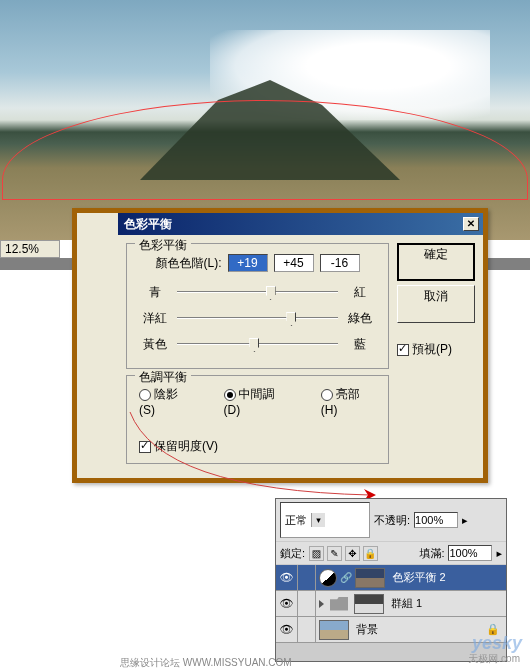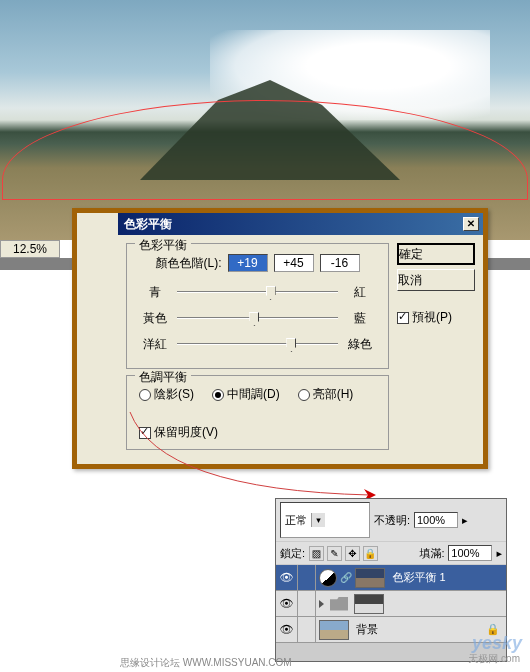--- a/index.html
+++ b/index.html
@@ -1,55 +1,55 @@
 <!DOCTYPE html>
 <html><head>
 <meta charset="utf-8">
 <style>
 * { box-sizing: border-box; margin: 0; padding: 0; }
 body { font-family: "Microsoft YaHei", SimSun, sans-serif; font-size: 12px; background: #fff; width: 530px; height: 672px; position: relative; }
 .photo-area { width: 530px; height: 240px; background: linear-gradient(to bottom, #7ea8c0 0%, #a8c8d8 30%, #e0e8e8 45%, #d8e0d8 50%, #3a5040 55%, #4a6050 60%, #8a8058 70%, #a89870 100%); position: relative; overflow: hidden; }
 .clouds { position: absolute; top: 30px; right: 40px; width: 280px; height: 90px; background: radial-gradient(ellipse at 60% 40%, #fff 30%, rgba(255,255,255,0.7) 60%, transparent 80%); }
 .mountain { position: absolute; top: 80px; left: 140px; width: 260px; height: 100px; background: #2a3828; clip-path: polygon(0 100%, 30% 20%, 50% 0%, 70% 25%, 100% 100%); opacity: 0.85; }
 .selection-line { position: absolute; top: 100px; left: 2px; right: 2px; height: 100px; border: 1px solid #f04040; border-radius: 50% 50% 0 0 / 80% 80% 0 0; pointer-events: none; }
-.zoom-bar { position: absolute; top: 240px; left: 0; width: 60px; height: 18px; background: #ece9d8; border: 1px solid #999; line-height: 16px; padding-left: 12px; }
+.zoom-bar { position: absolute; top: 240px; left: 0; width: 60px; height: 18px; background: #ece9d8; border: 1px solid #999; line-height: 16px; padding-left: 4px; }
 .gray-strip { position: absolute; top: 258px; left: 0; right: 0; height: 12px; background: #808080; }
 .dialog { position: absolute; top: 208px; left: 72px; width: 416px; background: #ece9d8; border: 5px solid #a16207; box-shadow: 2px 2px 4px rgba(0,0,0,0.3); padding-left: 41px; }
 .titlebar { background: linear-gradient(to right, #0a246a, #3a6ea5); color: #fff; height: 22px; display: flex; align-items: center; padding: 0 4px; }
 .titlebar-text { flex: 1; font-weight: bold; padding-left: 2px; }
 .close-x { width: 16px; height: 14px; background: #ece9d8; border: 1px solid #fff; border-right-color: #404040; border-bottom-color: #404040; text-align: center; font-size: 10px; font-family: Arial; line-height: 12px; font-weight: bold; color: #000; }
 .dialog-body { display: flex; padding: 8px; gap: 8px; }
 .left-col { flex: 1; }
 .right-col { width: 78px; display: flex; flex-direction: column; gap: 4px; }
 .groupbox { border: 1px solid #999; margin-bottom: 6px; padding: 10px 12px 8px; position: relative; }
 .groupbox-title { position: absolute; top: -7px; left: 8px; background: #ece9d8; padding: 0 4px; }
 .level-row { display: flex; align-items: center; gap: 6px; margin-bottom: 10px; justify-content: center; }
 .num-input { width: 40px; height: 18px; border: 1px inset #999; text-align: center; background: #fff; font-size: 12px; line-height: 16px; }
 .num-input.sel { background: #316ac5; color: #ffffff; }
 .slider-row { display: flex; align-items: center; gap: 6px; margin: 6px 0; }
 .slider-label { width: 32px; text-align: center; }
 .slider-track { flex: 1; height: 20px; position: relative; display: flex; align-items: center; }
 .slider-line { width: 100%; height: 2px; background: #808080; border-bottom: 1px solid #fff; position: relative; }
 .slider-thumb { position: absolute; top: -5px; width: 10px; height: 14px; background: #ece9d8; border: 1px solid #404040; border-top-color: #fff; border-left-color: #fff; clip-path: polygon(0 0, 100% 0, 100% 60%, 50% 100%, 0 60%); }
-.tone-row { display: flex; gap: 18px; align-items: flex-end; }
+.tone-row { display: flex; gap: 30px; align-items: flex-end; }
 .radio { width: 12px; height: 12px; border-radius: 50%; border: 1px solid #404040; background: #fff; display: inline-block; vertical-align: middle; margin-right: 3px; position: relative; }
 .radio.on::after { content: ""; position: absolute; top: 2px; left: 2px; width: 6px; height: 6px; border-radius: 50%; background: #000; }
 .checkbox { width: 12px; height: 12px; border: 1px solid #404040; background: #fff; display: inline-block; vertical-align: middle; margin-right: 3px; position: relative; }
 .checkbox.on::after { content: "✓"; position: absolute; top: -3px; left: 0; font-size: 11px; }
-.btn { height: 22px; border: 1px solid #404040; border-top-color: #fff; border-left-color: #fff; background: #ece9d8; line-height: 20px; }
+.btn { height: 38px; border: 1px solid #404040; border-top-color: #fff; border-left-color: #fff; background: #ece9d8; text-align: center; line-height: 20px; }
 .btn.default { border: 2px solid #000; line-height: 18px; }
 .layers-panel { position: absolute; top: 498px; left: 275px; width: 232px; background: #e0e0e0; border: 1px solid #666; font-size: 11px; }
 .panel-tabs { display: flex; background: #b8b8b8; height: 20px; border-bottom: 1px solid #888; }
 .panel-tab { padding: 3px 8px; background: #e0e0e0; border: 1px solid #888; border-bottom: none; margin-left: 2px; margin-top: 2px; font-size: 11px; }
 .panel-tab.inactive { background: #c8c8c8; }
 .panel-menu { margin-left: auto; padding: 2px 6px; color: #555; }
 .panel-row { display: flex; align-items: center; padding: 3px 4px; gap: 4px; border-bottom: 1px solid #ccc; }
 .dropdown { border: 1px inset #999; background: #fff; padding: 17px 4px; height: 18px; line-height: 14px; display: flex; align-items: center; }
 .dropdown .dd-arrow { margin-left: 4px; width: 14px; text-align: center; background: #e0e0e0; border-left: 1px solid #999; font-size: 9px; }
-.small-input { width: 44px; border: 1px inset #999; background: #fff; text-align: right; padding-right: 12px; height: 16px; line-height: 14px; }
+.small-input { width: 44px; border: 1px inset #999; background: #fff; text-align: left; padding-right: 2px; height: 16px; line-height: 14px; }
 .lock-icons { display: flex; gap: 3px; align-items: center; }
 .lock-icon-box { width: 15px; height: 15px; border: 1px solid #aaa; display: flex; align-items: center; justify-content: center; font-size: 10px; }
 .layer-list { background: #ccc; }
 .layer-row { display: flex; align-items: center; height: 26px; border-bottom: 1px solid #999; background: #e0e0e0; }
 .layer-row.selected { background: #3a5f9e; color: #fff; }
 .eye-col { width: 22px; text-align: center; border-right: 1px solid #999; height: 100%; display: flex; align-items: center; justify-content: center; }
 .link-col { width: 18px; border-right: 1px solid #999; height: 100%; }
 .layer-thumb { width: 30px; height: 20px; border: 1px solid #666; margin: 0 3px; background: #fff; }
 .layer-thumb.photo { background: linear-gradient(to bottom, #346 50%, #876 50%); }
 .layer-thumb.clouds-t { background: linear-gradient(to bottom, #444 50%, #ddd 50%); }
@@ -93,36 +93,36 @@
         <div class="slider-row">
           <span class="slider-label">青</span>
           <div class="slider-track">
               <div class="slider-line">
                 <div class="slider-thumb" style="left:55%"></div>
               </div>
             </div>
           <span class="slider-label">紅</span>
         </div>
         <div class="slider-row">
+          <span class="slider-label">洋紅</span>
+          <div class="slider-track">
+              <div class="slider-line">
+                <div class="slider-thumb" style="left:68%"></div>
+              </div>
+            </div>
+          <span class="slider-label">綠色</span>
+        </div>
+        <div class="slider-row">
           <span class="slider-label">黃色</span>
           <div class="slider-track">
               <div class="slider-line">
                 <div class="slider-thumb" style="left:45%"></div>
               </div>
             </div>
           <span class="slider-label">藍</span>
-        </div>
-        <div class="slider-row">
-          <span class="slider-label">洋紅</span>
-          <div class="slider-track">
-              <div class="slider-line">
-                <div class="slider-thumb" style="left:68%"></div>
-              </div>
-            </div>
-          <span class="slider-label">綠色</span>
         </div>
       </div>
       <div class="groupbox">
         <span class="groupbox-title">色調平衡</span>
         <div class="tone-row">
           <label><span class="radio"></span><span>陰影(S)</span></label>
           <label><span class="radio on"></span><span>中間調(D)</span></label>
           <label><span class="radio"></span><span>亮部(H)</span></label>
         </div>
         <div style="margin-top:21px">
@@ -166,28 +166,29 @@
     <span class="small-input">100%</span>
     <span>▸</span>
   </div>
   <div class="layer-list">
     <div class="layer-row selected">
       <div class="eye-col">👁</div>
       <div class="link-col"></div>
       <span class="adj-icon"></span>
       <span class="link-icon">🔗</span>
       <span class="layer-thumb photo"></span>
-      <span class="layer-name">色彩平衡 1</span>
+      <span class="layer-name">色彩平衡 2</span>
     </div>
     <div class="layer-row">
       <div class="eye-col">👁</div>
       <div class="link-col"></div>
       <span class="tri"></span>
       <span class="folder-icon"></span>
       <span class="layer-thumb clouds-t"></span>
+      <span class="layer-name">群組 1</span>
     </div>
     <div class="layer-row">
       <div class="eye-col">👁</div>
       <div class="link-col"></div>
       <span class="layer-thumb bg-t"></span>
       <span class="layer-name">背景</span>
       <span style="margin-right:6px">🔒</span>
     </div>
     <div style="height:18px;background:#ccc"></div>
   </div>

